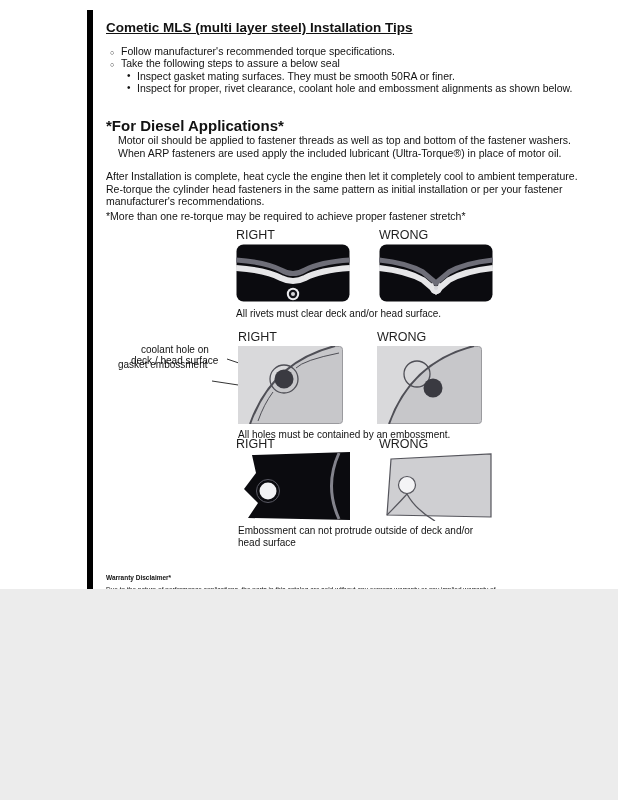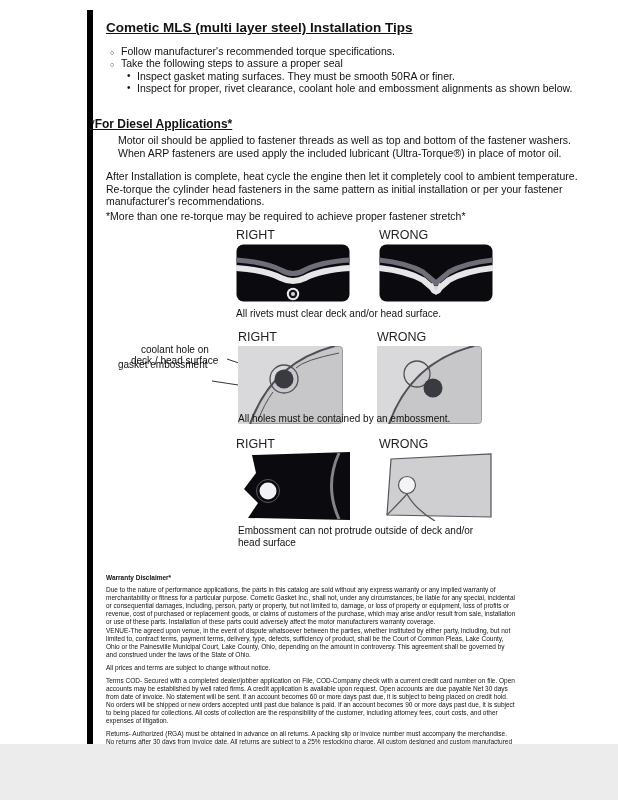--- a/index.html
+++ b/index.html
@@ -1,27 +1,27 @@
 <!DOCTYPE html>
 <html><head>
 <meta charset="utf-8">
 <style>
   * { margin:0; padding:0; box-sizing:border-box; }
   html,body { background:#ececec; }
   body { font-family:"Liberation Sans", sans-serif; color:#121212; }
-  .page { position:relative; width:618px; height:744px; background:#ffffff; margin:0 auto; overflow:hidden; }
+  .page { position:relative; width:618px; height:589px; background:#ffffff; margin:0 auto; overflow:hidden; }
   .abs { position:absolute; }
   .left-rule { left:87px; top:10px; width:6px; height:778px; background:#000; }
   .title { left:106px; top:20px; width:470px; font-size:13.5px; font-weight:bold; text-decoration:underline; }
   .tips { left:110px; top:45px; width:480px; font-size:10.5px; line-height:12.4px; list-style:none; }
   .tips li { position:relative; padding-left:11px; }
   .tips li.b1::before { content:"\25CB"; position:absolute; left:0; top:1.5px; font-size:7px; }
   .tips li.b2 { margin-left:16px; }
   .tips li.b2::before { content:"\2022"; position:absolute; left:1px; top:0; font-size:10px; }
-  .h2 { left:90px; top:117px; font-size:12px; font-weight:bold;text-decoration:underline; }
+  .h2 { left:106px; top:117px; font-size:15px; font-weight:bold; }
   .para { left:106px; width:478px; font-size:10.5px; line-height:12.6px; }
   .fig-label { width:114px; font-size:12.5px; color:#1e1e1e; }
   .fig-label.narrow { width:105px; }
   .caption { font-size:10px; line-height:12px; }
   .ann { font-size:10px; color:#111; }
   .warranty { left:106px; top:574px; width:410px; font-size:6.5px; line-height:8px; }
   .warranty h3 { font-size:6.5px; font-weight:bold; margin-bottom:4px; }
   .warranty p { margin-bottom:5px; }
   .warranty p.tight { margin-bottom:1px; }
   .footer-code { left:388px; top:760px; font-size:13.5px; color:#be185d; }
@@ -31,21 +31,21 @@
 <body>
 
 <div class="page">
 
   <div class="abs left-rule"></div>
 
   <div class="abs title">Cometic MLS (multi layer steel) Installation Tips</div>
 
   <ul class="abs tips">
     <li class="b1">Follow manufacturer's recommended torque specifications.</li>
-    <li class="b1">Take the following steps to assure a proper seal</li>
+    <li class="b1">Take the following steps to assure a below seal</li>
     <li class="b2">Inspect gasket mating surfaces.  They must be smooth 50RA or finer.</li>
     <li class="b2">Inspect for proper, rivet clearance, coolant hole and embossment alignments as shown below.</li>
   </ul>
 
   <div class="abs h2">*For Diesel Applications*</div>
   <div class="abs para" style="top:134px;margin-left:12px;">Motor oil should be applied to fastener threads as well as top and bottom of the fastener washers. When ARP fasteners are used apply the included lubricant (Ultra-Torque®) in place of motor oil.</div>
   <div class="abs para" style="top:170px;">After Installation is complete, heat cycle the engine then let it completely cool to ambient temperature. Re-torque the cylinder head fasteners in the same pattern as initial installation or per your fastener manufacturer's recommendations.</div>
   <div class="abs para" style="top:210px;">*More than one re-torque may be required to achieve proper fastener stretch*</div>
 
   <div class="abs fig-label" style="left:236px; top:228px;">RIGHT</div>
@@ -94,21 +94,21 @@
   </svg>
 
   <svg class="abs" style="left:377px; top:346px;" width="105" height="78" viewBox="0 0 105 78">
     <rect x="0.5" y="0.5" width="104" height="77" rx="3" fill="#c7c7ca" stroke="#9a9a9e" stroke-width="1"></rect>
     <path d="M0,0 L97,0 Q34,16 12,78 L0,78 Z" fill="#d9d9db"></path>
     <path d="M97,0 Q34,16 12,78" fill="none" stroke="#4f4f56" stroke-width="2"></path>
     <circle cx="40" cy="28" r="13" fill="none" stroke="#4f4f56" stroke-width="1.3"></circle>
     <circle cx="56" cy="42" r="9.5" fill="#3a3a41"></circle>
   </svg>
 
-  <div class="abs caption" style="left:238px; top:413px; width:300px;">All holes must be contained by an embossment.</div>
+  <div class="abs caption" style="left:238px; top:429px; width:300px;">All holes must be contained by an embossment.</div>
 
   <div class="abs fig-label" style="left:236px; top:437px;">RIGHT</div>
   <div class="abs fig-label" style="left:379px; top:437px;">WRONG</div>
 
   <svg class="abs" style="left:236px; top:451px;" width="114" height="70" viewBox="0 0 114 70">
     <path d="M16,4 L114,1 L114,69 L12,67 L22,52 L8,38 L20,22 Z" fill="#0b0b0f"></path>
     <path d="M103,2 Q88,35 103,68" fill="none" stroke="#83838c" stroke-width="3"></path>
     <circle cx="32" cy="40" r="11.5" fill="none" stroke="#5a5a64" stroke-width="1"></circle>
     <circle cx="32" cy="40" r="8.5" fill="#f2f2f4"></circle>
   </svg>

